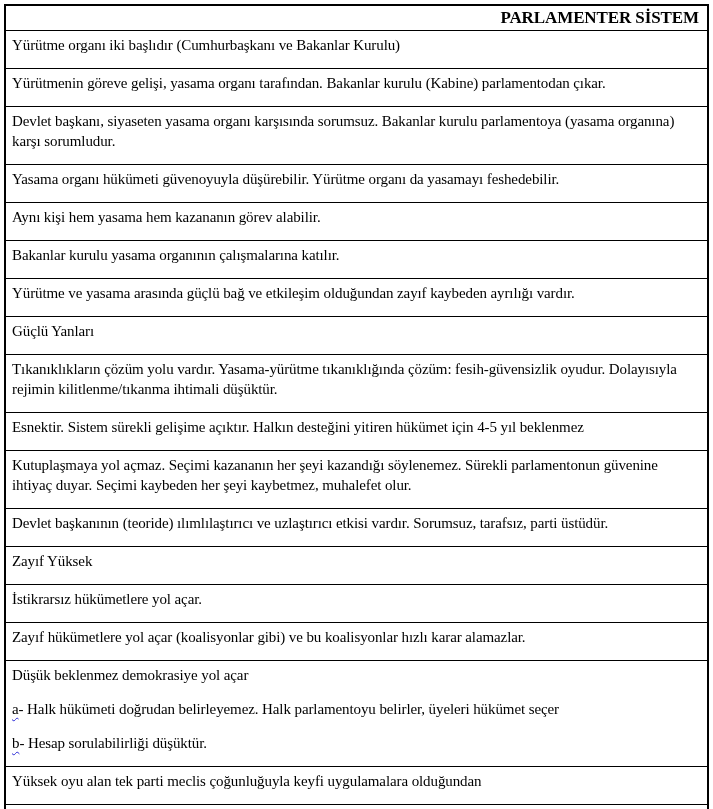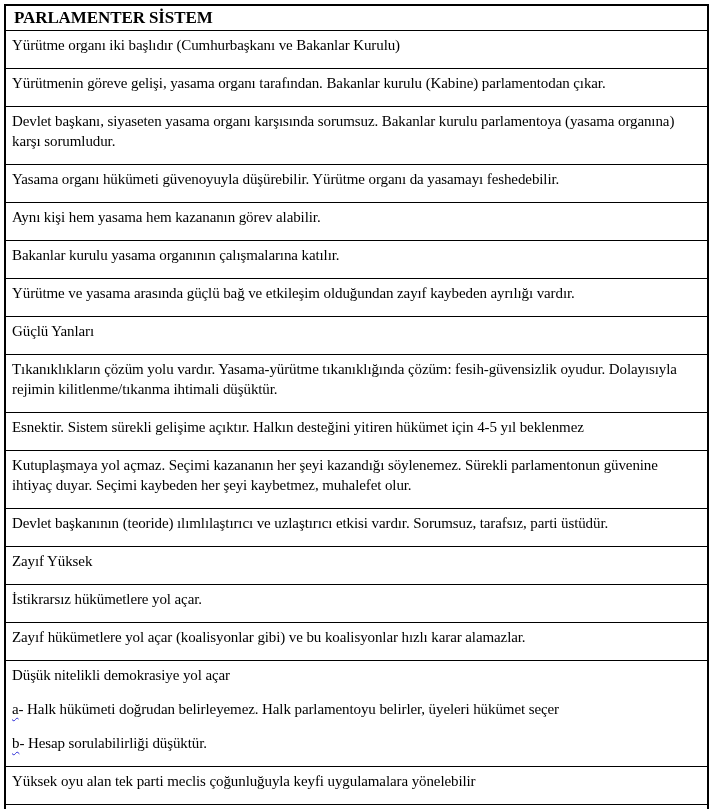--- a/index.html
+++ b/index.html
@@ -21,21 +21,21 @@
     letter-spacing: -0.1px;
   }
   .row {
     border-bottom: 1px solid #000000;
     padding: 4px 24px 13px 6px;
   }
   .row:last-child {
     border-bottom: none;
   }
   .title-row {
-    text-align: left;
+    text-align: right;
     font-weight: bold;
     font-size: 17px;
     padding: 2px 8px 2px 8px;
     line-height: 20px;
   }
   .cell-text {
     margin: 0;
     line-height: 20px;
   }
   .row .cell-text + .cell-text {
@@ -97,22 +97,22 @@
       <div class="row section">
         <p class="cell-text">Zayıf Yüksek</p>
       </div>
       <div class="row">
         <p class="cell-text">İstikrarsız hükümetlere yol açar.</p>
       </div>
       <div class="row">
         <p class="cell-text">Zayıf hükümetlere yol açar (koalisyonlar gibi) ve bu koalisyonlar hızlı karar alamazlar.</p>
       </div>
       <div class="row">
-        <p class="cell-text">Düşük nitelikli demokrasiye yol açar</p>
+        <p class="cell-text">Düşük beklenmez demokrasiye yol açar</p>
         <p class="cell-text"><span class="squiggle">a</span><span>- Halk hükümeti doğrudan belirleyemez. Halk parlamentoyu belirler, üyeleri hükümet seçer</span></p>
         <p class="cell-text"><span class="squiggle">b</span><span>- Hesap sorulabilirliği düşüktür.</span></p>
       </div>
       <div class="row">
-        <p class="cell-text">Yüksek oyu alan tek parti meclis çoğunluğuyla keyfi uygulamalara yönelebilir</p>
+        <p class="cell-text">Yüksek oyu alan tek parti meclis çoğunluğuyla keyfi uygulamalara olduğundan</p>
       </div>
       <div class="row"></div>
     </div>
 </div>
 
 </body></html>

